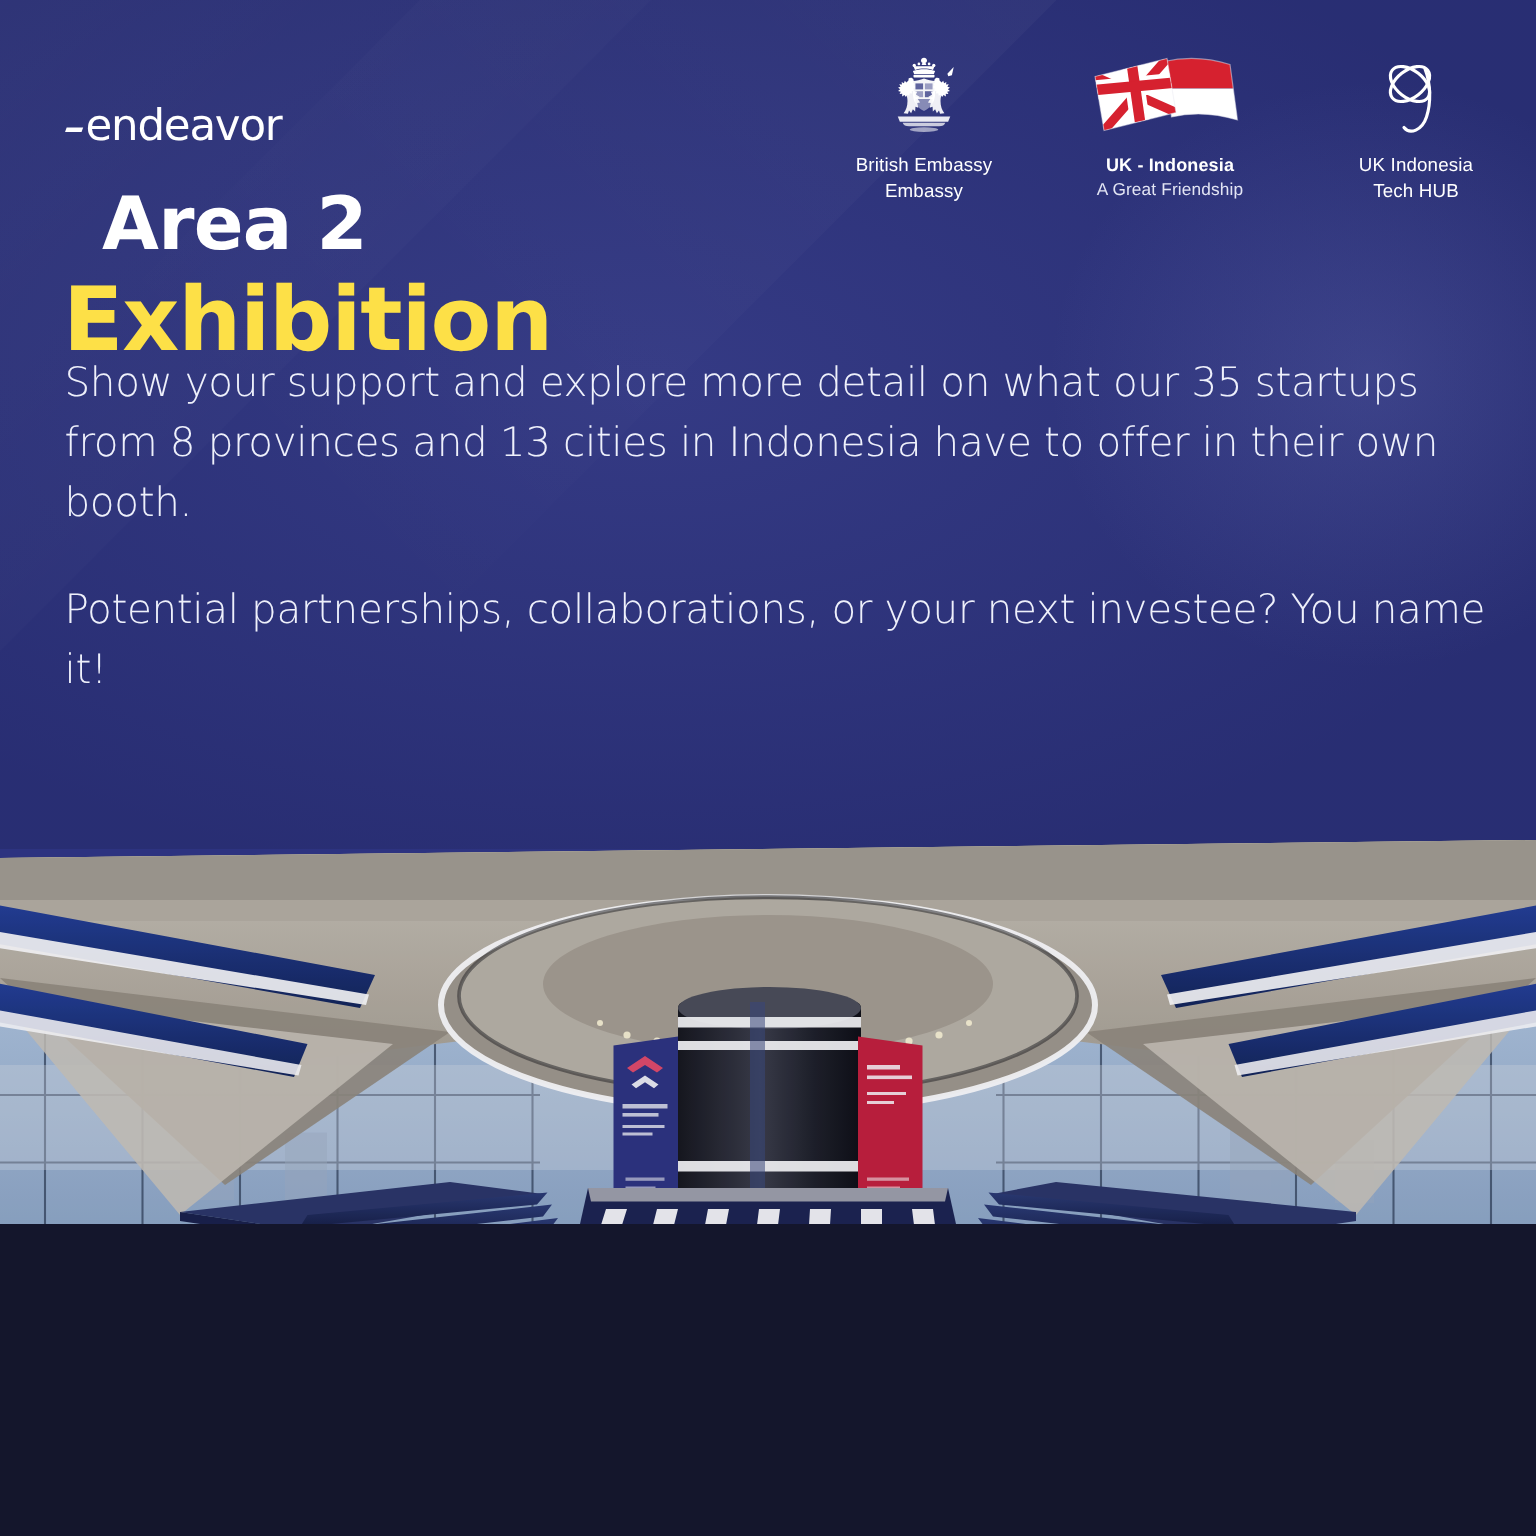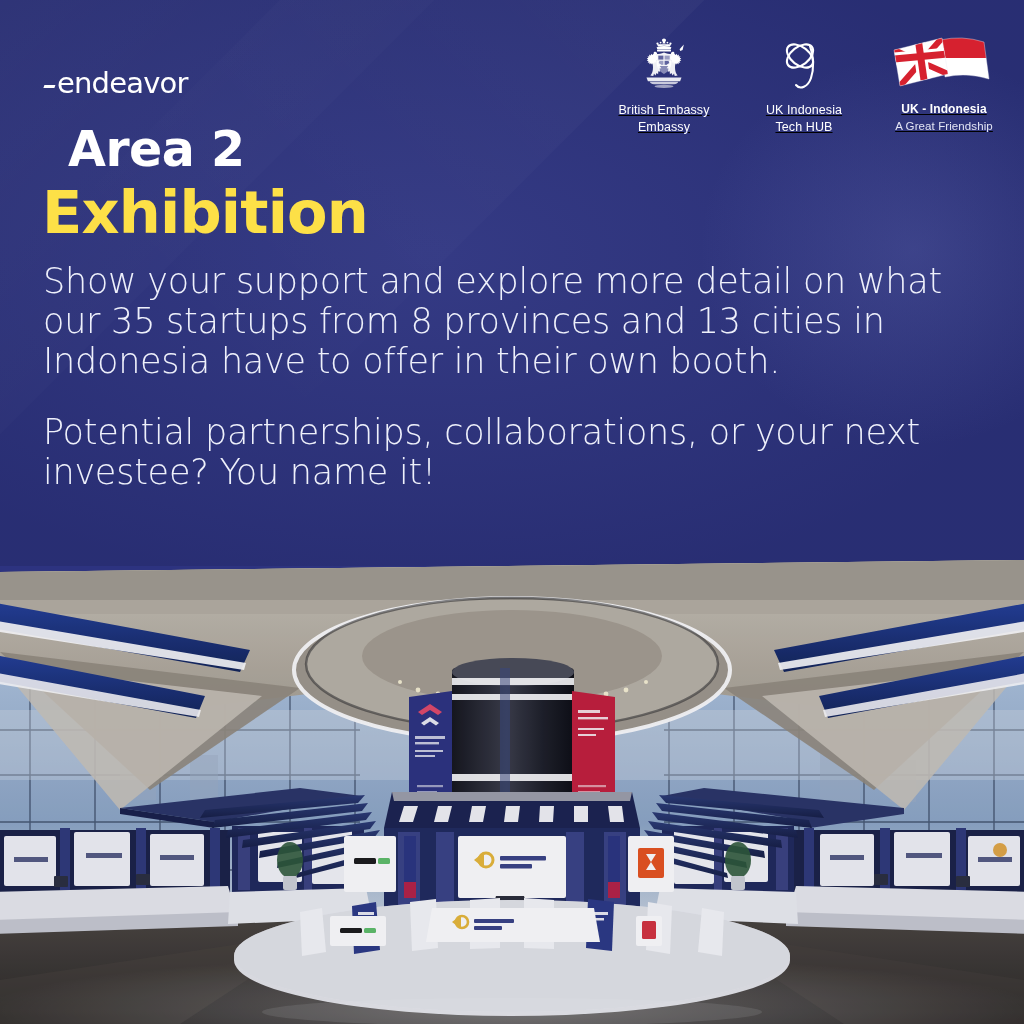--- a/index.html
+++ b/index.html
@@ -4,21 +4,21 @@
 <title>Area 2 Exhibition</title>
 <style>
   * { margin:0; padding:0; box-sizing:border-box; }
   html,body{ background:#14162c; }
   body{
     font-family:"Liberation Sans","DejaVu Sans",sans-serif;
     -webkit-font-smoothing:antialiased;
   }
   #slide{
     position:relative;
-    width:1024px; height:1024px;
+    width:1024px; height:816px;
     overflow:hidden;
     background:#2d3380;
   }
 
   
   .panel{
     position:absolute; left:0; top:0; width:1024px; height:566px;
     background:#2d3380;
     overflow:hidden;
   }
@@ -55,21 +55,21 @@
   }
   .endeavor .slash{
     display:inline-block; width:11px; height:2.5px;
     background:#fff; margin-right:2px; margin-bottom:-7px;
     transform:skewX(-20deg);
   }
 
   
   .logos{
     position:absolute; right:16px; top:34px;
-    display:flex; align-items:flex-start; gap:12px;text-decoration:underline;
+    display:flex; align-items:flex-end; gap:36px;
   }
   .logo{ display:flex; flex-direction:column; align-items:center; width:128px; }
   .logo .mark{ height:62px; display:flex; align-items:flex-end; justify-content:center; }
   .logo .cap{
     color:#fff; font-size:12.5px; line-height:1.32; text-align:center;
     margin-top:6px; font-weight:400; letter-spacing:.1px;
   }
   .logo.ukid .cap{ font-weight:700; font-size:12px; }
   .logo.ukid .cap2{ font-weight:400; font-size:11.5px; color:#e3e5f4; margin-top:1px; }
 
@@ -83,22 +83,22 @@
   }
   .headline{
     position:absolute; left:42px; top:183px;
     color:#fde047; font-size:59px; font-weight:700;
     letter-spacing:-.8px; line-height:1;
     font-family:"DejaVu Sans","Liberation Sans",sans-serif;
   }
 
   
   .body{
-    position:absolute; left:43px; top:261px; width:955px;
-    color:#eef0fb; font-size:35px; line-height:40px;
+    position:absolute; left:43px; top:236px; width:955px;
+    color:#eef0fb; font-size:27px; line-height:40px;
     font-weight:300; letter-spacing:-.25px;
     font-family:"DejaVu Sans","Liberation Sans",sans-serif;
   }
   .body p+p{ margin-top:31px; }
 
   
   .photo{
     position:absolute; left:0; top:560px; width:1024px; height:464px;
     overflow:hidden; background:#2a2a2a;
     clip-path:polygon(0 12px, 1024px 0, 1024px 464px, 0 464px);
@@ -161,70 +161,70 @@
             <ellipse cx="31" cy="50.4" rx="9.5" ry="1.6" opacity=".55"></ellipse>
           </g>
         </svg>
       </div>
       <div class="cap">
         <span>British Embassy</span><br>
         <span>Embassy</span>
       </div>
     </div>
 
+    <div class="logo ukid">
+      <div class="mark">
+        <svg width="112" height="62" viewBox="0 0 112 62" fill="none">
+          <defs>
+            <clipPath id="ukclip">
+              <path d="M6 16 L54 4 L60 40 L12 52 Z"></path>
+            </clipPath>
+            <clipPath id="idclip">
+              <path d="M52 6 Q74 1 96 8 L101 45 Q78 38 57 43 Z"></path>
+            </clipPath>
+          </defs>
+
+          <g clip-path="url(#idclip)">
+            <rect x="48" y="0" width="58" height="24" fill="#d6212f"></rect>
+            <rect x="48" y="24" width="58" height="26" fill="#ffffff"></rect>
+          </g>
+          <path d="M52 6 Q74 1 96 8 L101 45 Q78 38 57 43 Z" fill="none" stroke="#e9e9f2" stroke-width=".8" opacity=".5"></path>
+
+          <g clip-path="url(#ukclip)">
+            <rect x="0" y="0" width="70" height="60" fill="#ffffff"></rect>
+
+            <path d="M6 16 L60 40" stroke="#d6212f" stroke-width="6"></path>
+            <path d="M54 4 L12 52" stroke="#d6212f" stroke-width="6"></path>
+
+            <path d="M30 4 L36 46" stroke="#ffffff" stroke-width="13"></path>
+            <path d="M6 25 L60 20" stroke="#ffffff" stroke-width="13"></path>
+
+            <path d="M30 4 L36 46" stroke="#d6212f" stroke-width="7"></path>
+            <path d="M6 25 L60 20" stroke="#d6212f" stroke-width="7"></path>
+          </g>
+          <path d="M6 16 L54 4 L60 40 L12 52 Z" fill="none" stroke="#e9e9f2" stroke-width=".8" opacity=".45"></path>
+        </svg>
+      </div>
+      <div class="cap">
+        <span>UK - Indonesia</span>
+        <span class="cap2" style="display:block">A Great Friendship</span>
+      </div>
+    </div>
+
     <div class="logo">
       <div class="mark">
         <svg width="60" height="60" viewBox="0 0 60 60" fill="none" stroke="#ffffff" stroke-width="2.1" stroke-linecap="round">
           <ellipse cx="26" cy="20" rx="15" ry="9" transform="rotate(-38 26 20)"></ellipse>
           <ellipse cx="26" cy="20" rx="15" ry="9" transform="rotate(38 26 20)"></ellipse>
           <path d="M36 10 C40 20 40 33 37 42 C34 51 26 54 22 49"></path>
         </svg>
       </div>
       <div class="cap">
         <span>UK Indonesia</span><br>
         <span>Tech HUB</span>
-      </div>
-    </div>
-
-    <div class="logo ukid">
-      <div class="mark">
-        <svg width="112" height="62" viewBox="0 0 112 62" fill="none">
-          <defs>
-            <clipPath id="ukclip">
-              <path d="M6 16 L54 4 L60 40 L12 52 Z"></path>
-            </clipPath>
-            <clipPath id="idclip">
-              <path d="M52 6 Q74 1 96 8 L101 45 Q78 38 57 43 Z"></path>
-            </clipPath>
-          </defs>
-
-          <g clip-path="url(#idclip)">
-            <rect x="48" y="0" width="58" height="24" fill="#d6212f"></rect>
-            <rect x="48" y="24" width="58" height="26" fill="#ffffff"></rect>
-          </g>
-          <path d="M52 6 Q74 1 96 8 L101 45 Q78 38 57 43 Z" fill="none" stroke="#e9e9f2" stroke-width=".8" opacity=".5"></path>
-
-          <g clip-path="url(#ukclip)">
-            <rect x="0" y="0" width="70" height="60" fill="#ffffff"></rect>
-
-            <path d="M6 16 L60 40" stroke="#d6212f" stroke-width="6"></path>
-            <path d="M54 4 L12 52" stroke="#d6212f" stroke-width="6"></path>
-
-            <path d="M30 4 L36 46" stroke="#ffffff" stroke-width="13"></path>
-            <path d="M6 25 L60 20" stroke="#ffffff" stroke-width="13"></path>
-
-            <path d="M30 4 L36 46" stroke="#d6212f" stroke-width="7"></path>
-            <path d="M6 25 L60 20" stroke="#d6212f" stroke-width="7"></path>
-          </g>
-          <path d="M6 16 L54 4 L60 40 L12 52 Z" fill="none" stroke="#e9e9f2" stroke-width=".8" opacity=".45"></path>
-        </svg>
-      </div>
-      <div class="cap">
-        <span>UK - Indonesia</span>
-        <span class="cap2" style="display:block">A Great Friendship</span>
       </div>
     </div>
   </div>
 
   <div class="kicker">Area 2</div>
   <div class="headline">Exhibition</div>
 
   <div class="body">
     <p>Show your support and explore more detail on what our 35 startups from 8 provinces and 13 cities in Indonesia have to offer in their own booth.</p>
     <p>Potential partnerships, collaborations, or your next investee? You name it!</p>

